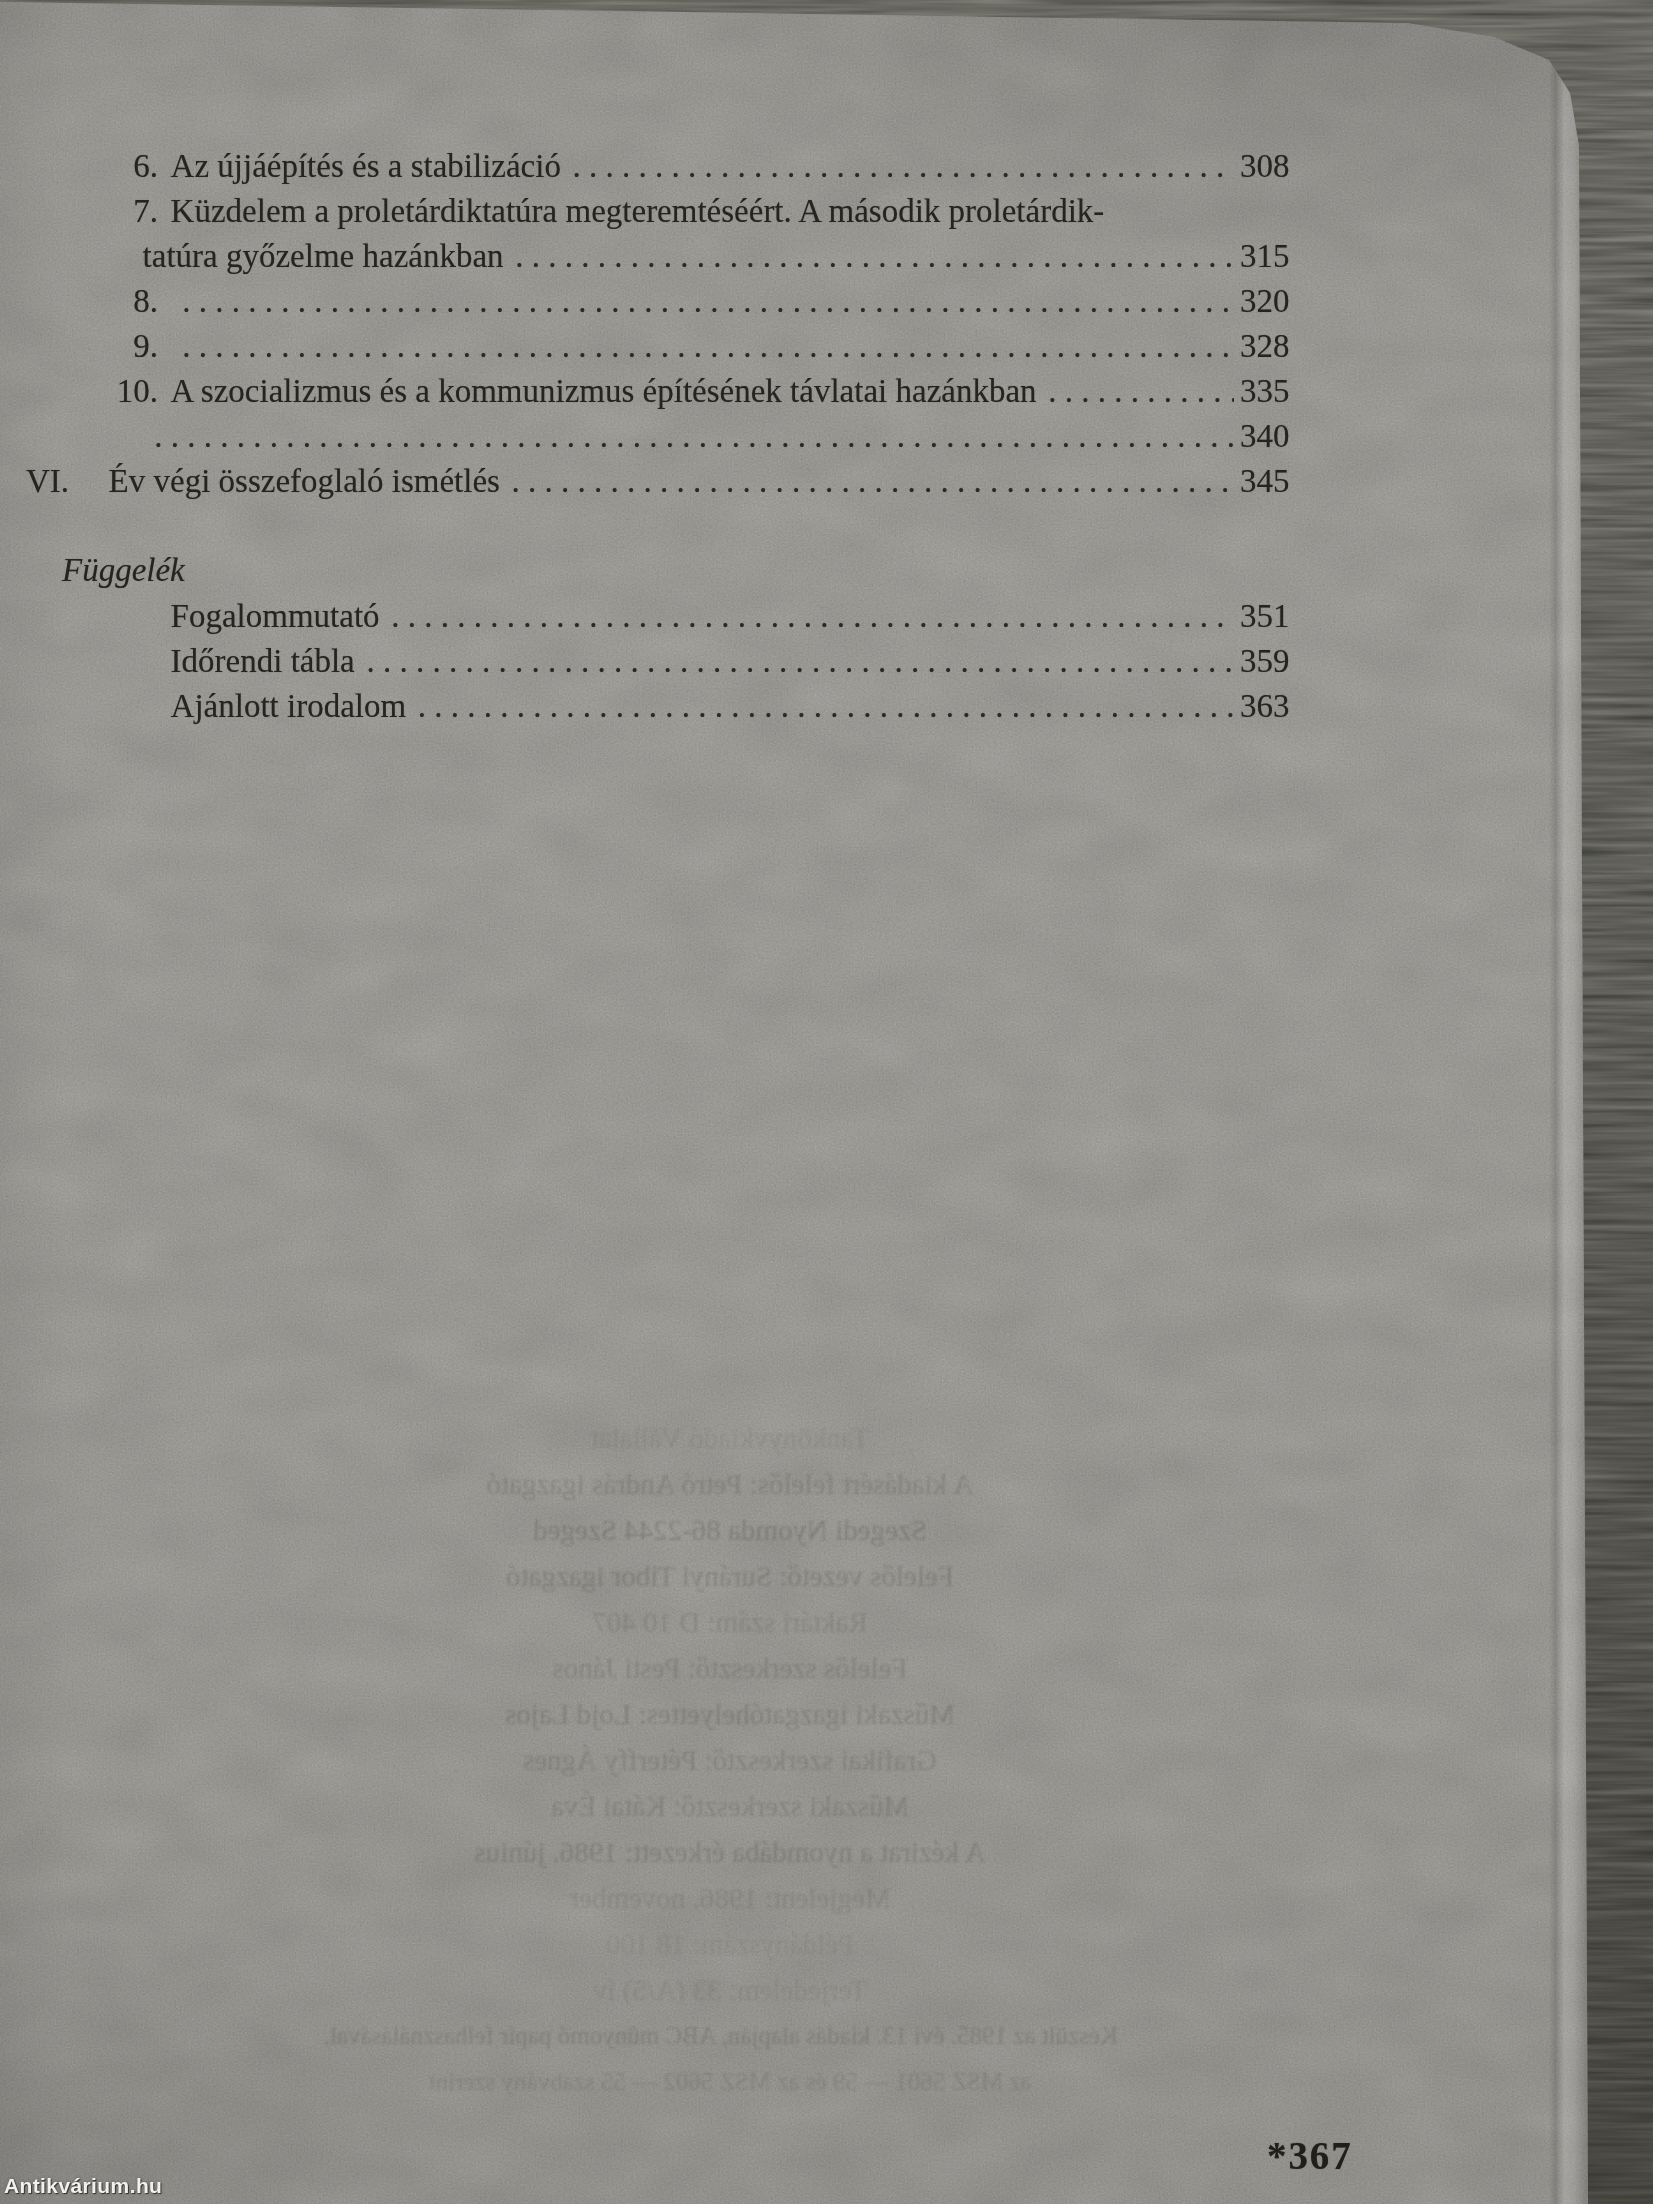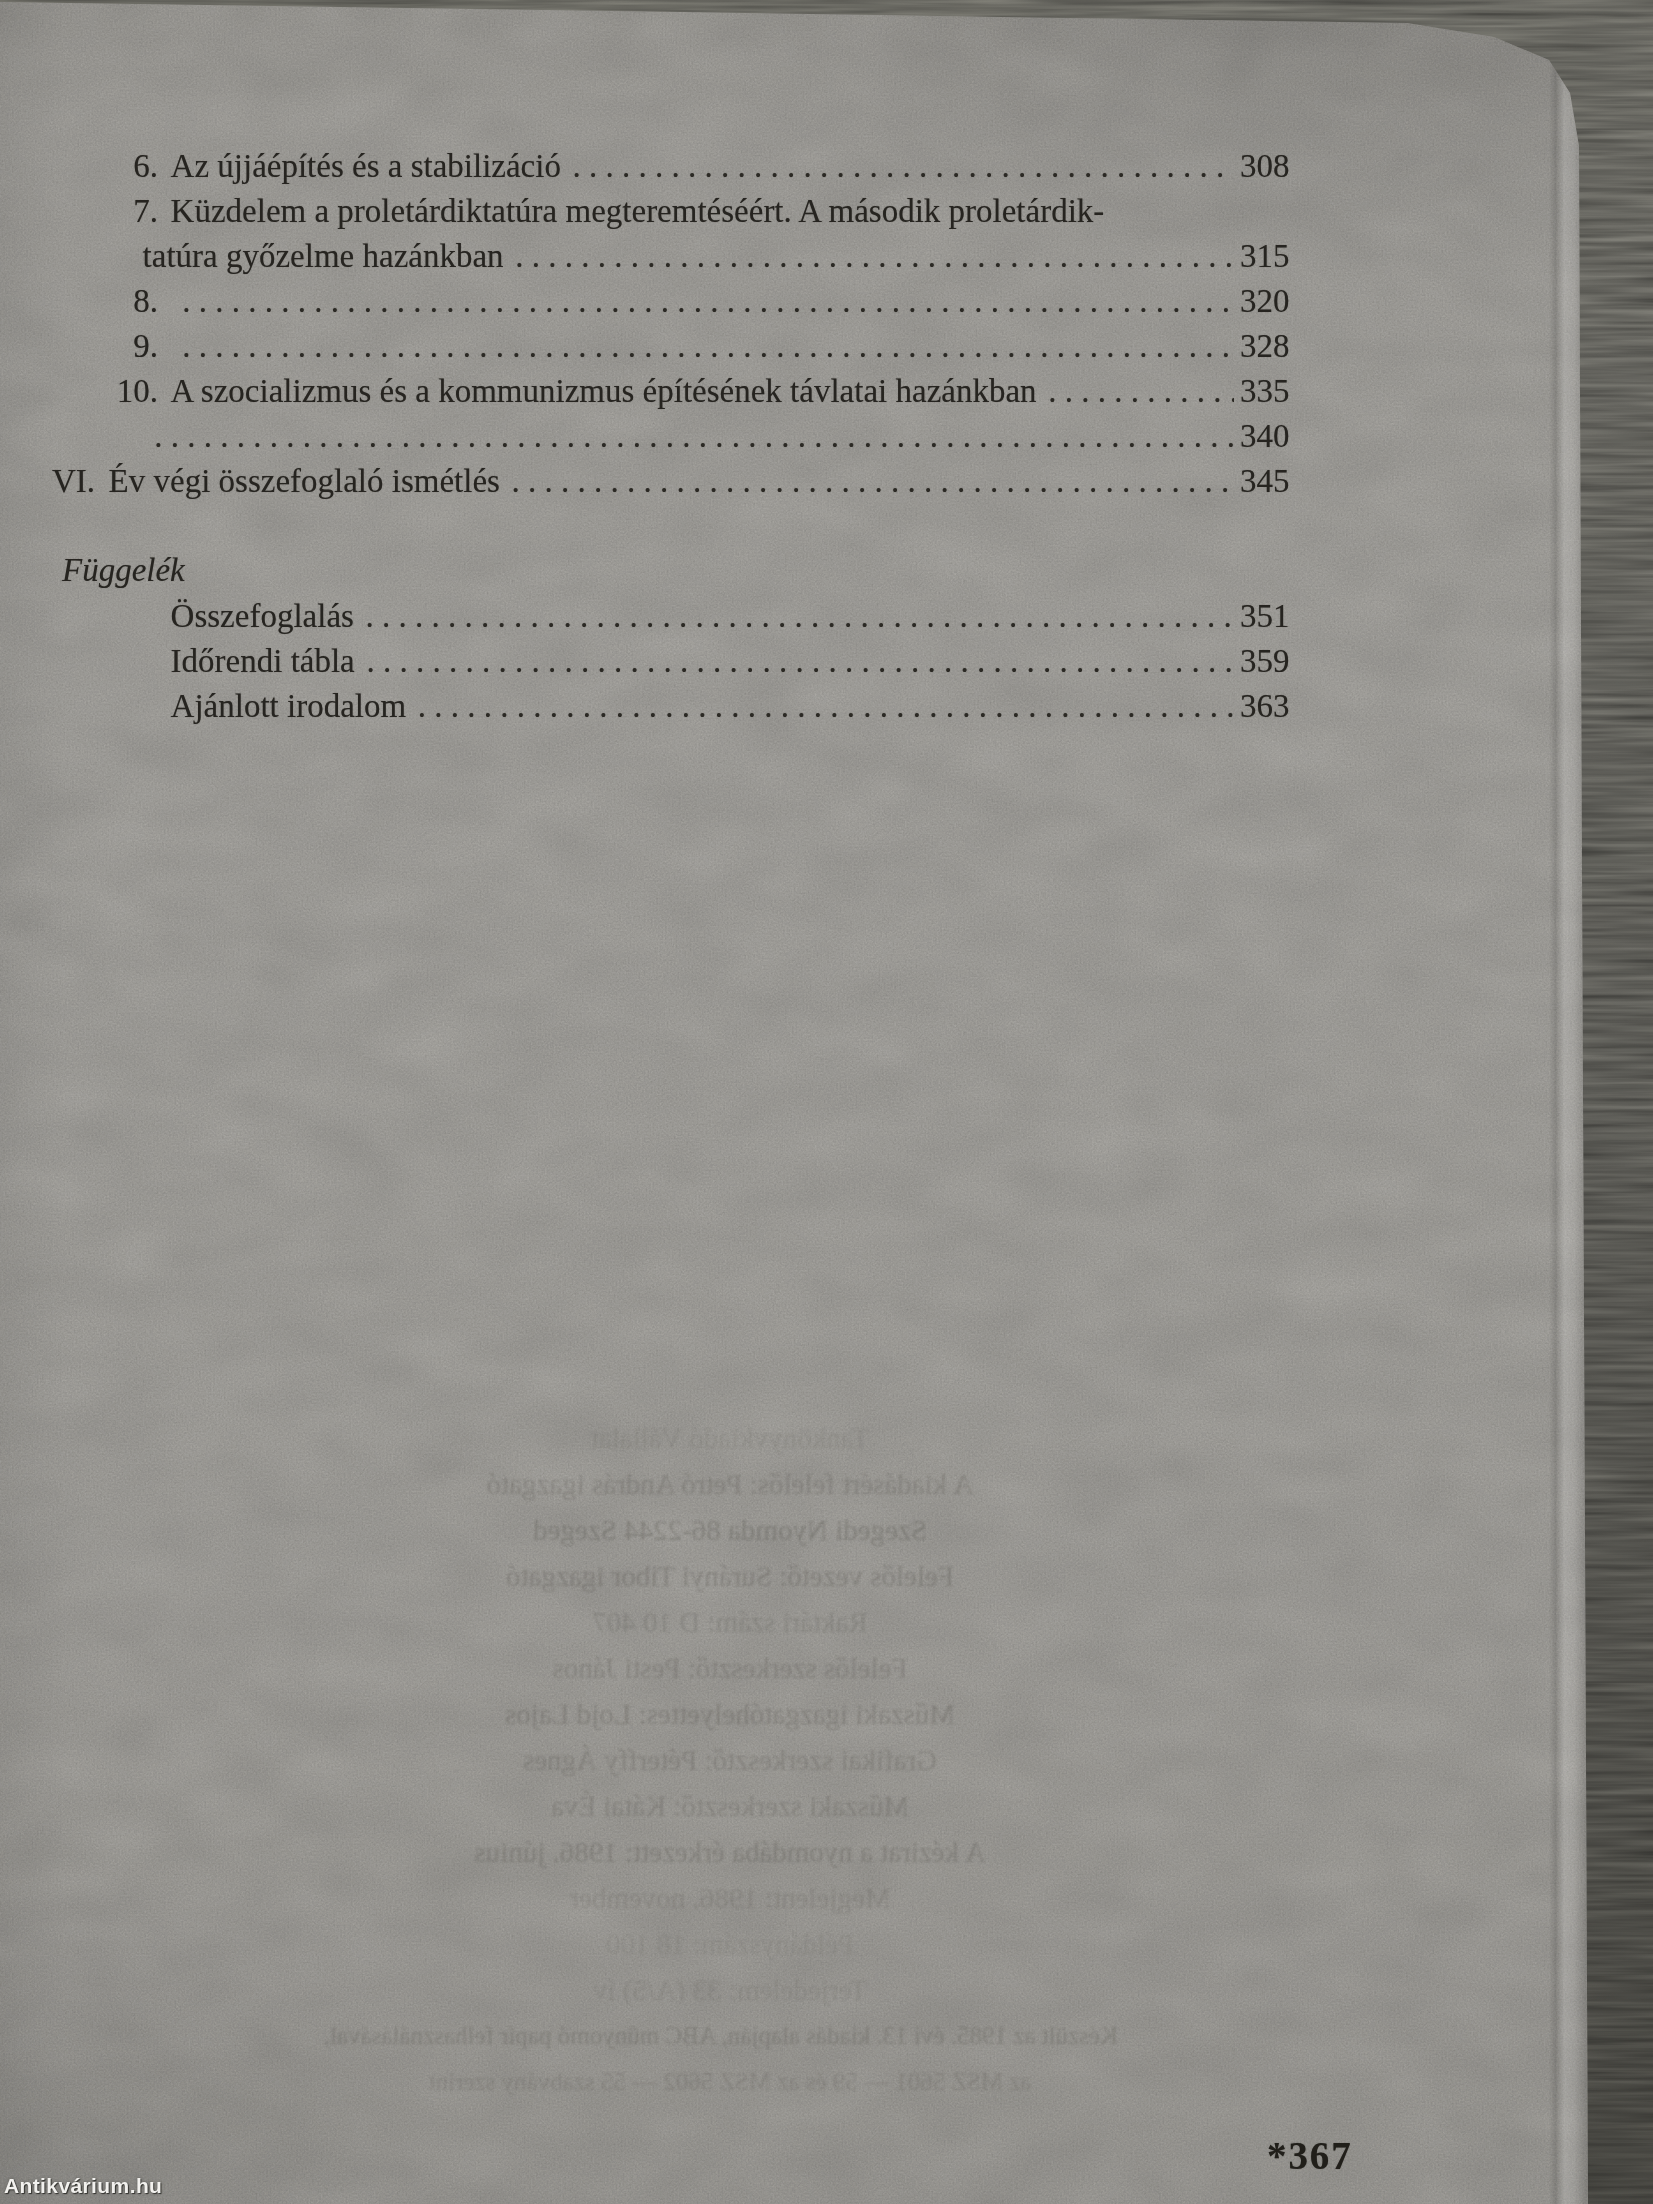--- a/index.html
+++ b/index.html
@@ -29,21 +29,21 @@
   
   .toc{
     position:absolute;left:0;top:144px;width:1312px;
     font-size:33px;line-height:45px;color:#262420;
     text-shadow:0 0 1px rgba(45,42,36,0.45);
     white-space:nowrap;
   }
   .row{display:flex;height:45px;}
   .row .num{flex:none;width:158px;text-align:right;}
   .row.continuation .num{width:130px;}
-  .row.chapter .num{width:96px;padding-left:52px;box-sizing:border-box;text-align:left;}
+  .row.chapter .num{width:96px;padding-left:26px;box-sizing:border-box;text-align:left;}
   .row .gapcol{flex:none;width:12.6px;}
   .row .entry-text{flex:none;}
   .row .leader{flex:1 1 auto;overflow:hidden;margin-left:11.6px;margin-right:5.8px;color:#2b2924;}
   .row .pg{flex:none;width:72px;}
   .heading-row{height:45px;margin-top:44px;margin-bottom:1px;font-style:italic;padding-left:62px;}
   
   .bleed{
     position:absolute;left:342px;top:1415px;width:776px;
     transform:scaleX(-1);
     text-align:center;font-size:29px;line-height:46px;
@@ -146,21 +146,21 @@
           <span class="num">VI.</span>
           <span class="gapcol"></span>
           <span class="entry-text">Év végi összefoglaló ismétlés</span>
           <span class="leader">. . . . . . . . . . . . . . . . . . . . . . . . . . . . . . . . . . . . . . . . . . . . . . . . . . . . . . . . . . . . . . . . . . . . . . . . . . . . . . . . </span>
           <span class="pg">345</span>
         </div>
         <div class="heading-row">Függelék</div>
         <div class="row numbered">
           <span class="num"></span>
           <span class="gapcol"></span>
-          <span class="entry-text">Összefoglalás</span>
+          <span class="entry-text">Fogalommutató</span>
           <span class="leader">. . . . . . . . . . . . . . . . . . . . . . . . . . . . . . . . . . . . . . . . . . . . . . . . . . . . . . . . . . . . . . . . . . . . . . . . . . . . . . . . </span>
           <span class="pg">351</span>
         </div>
         <div class="row numbered">
           <span class="num"></span>
           <span class="gapcol"></span>
           <span class="entry-text">Időrendi tábla</span>
           <span class="leader">. . . . . . . . . . . . . . . . . . . . . . . . . . . . . . . . . . . . . . . . . . . . . . . . . . . . . . . . . . . . . . . . . . . . . . . . . . . . . . . . </span>
           <span class="pg">359</span>
         </div>

